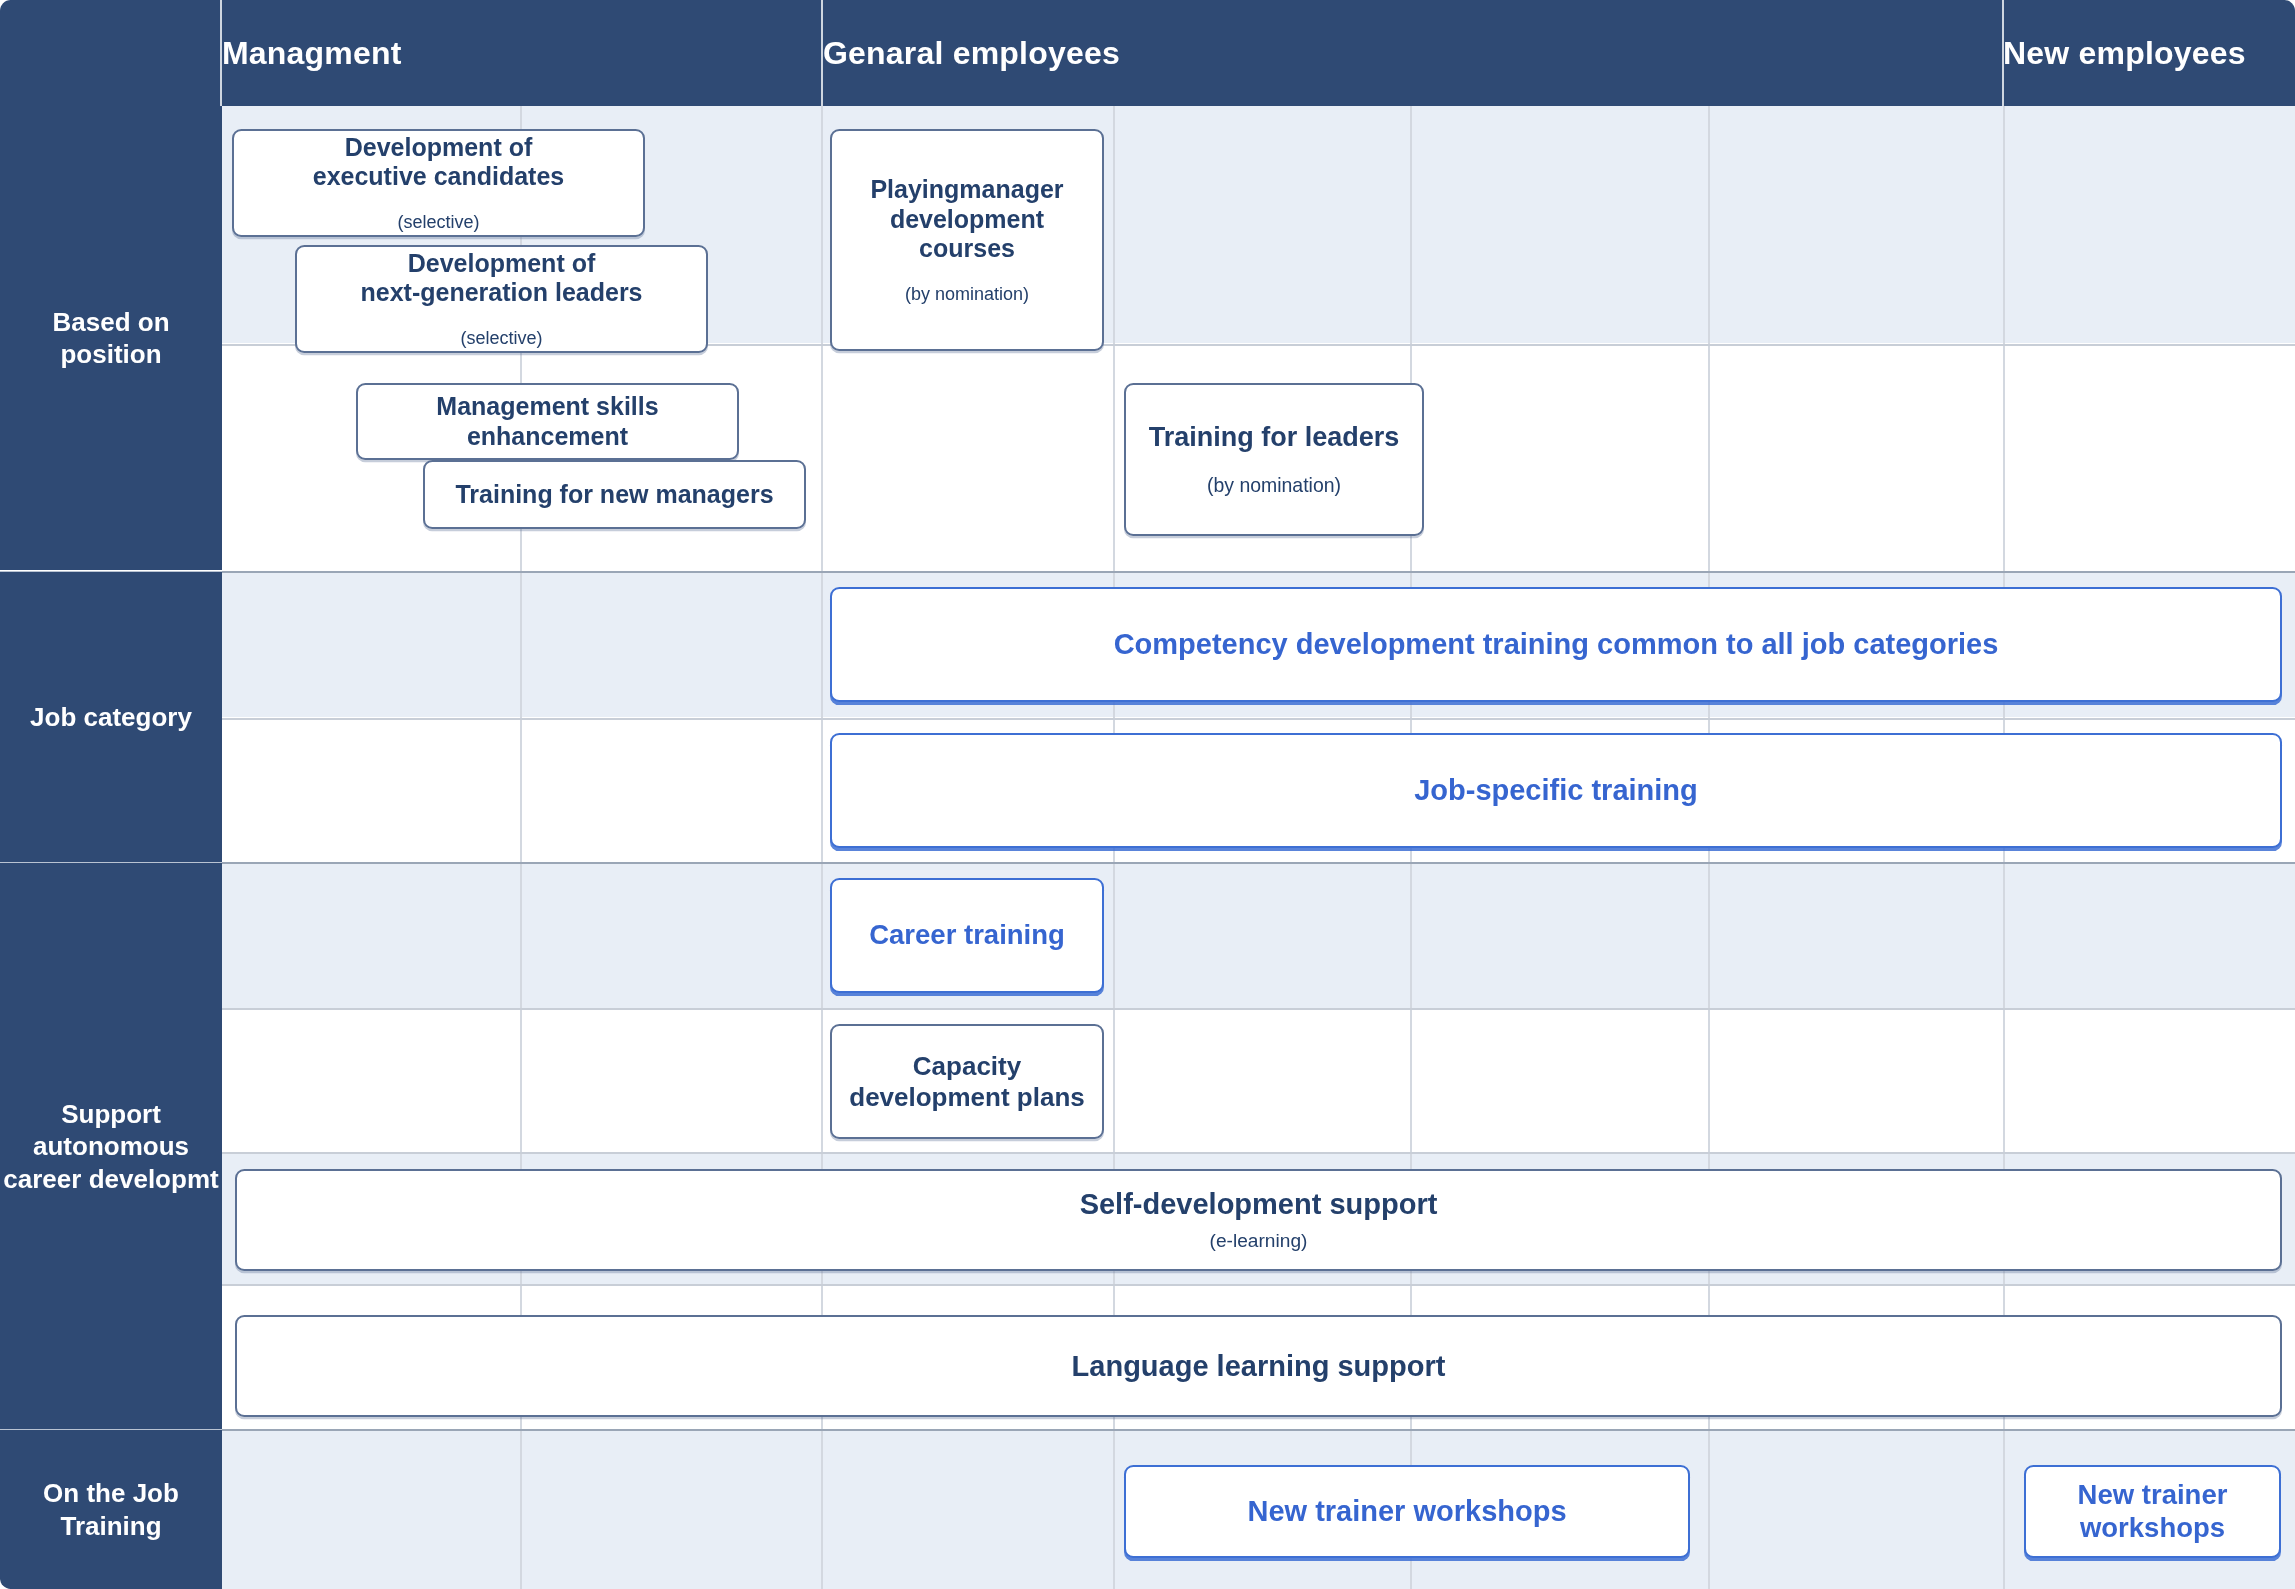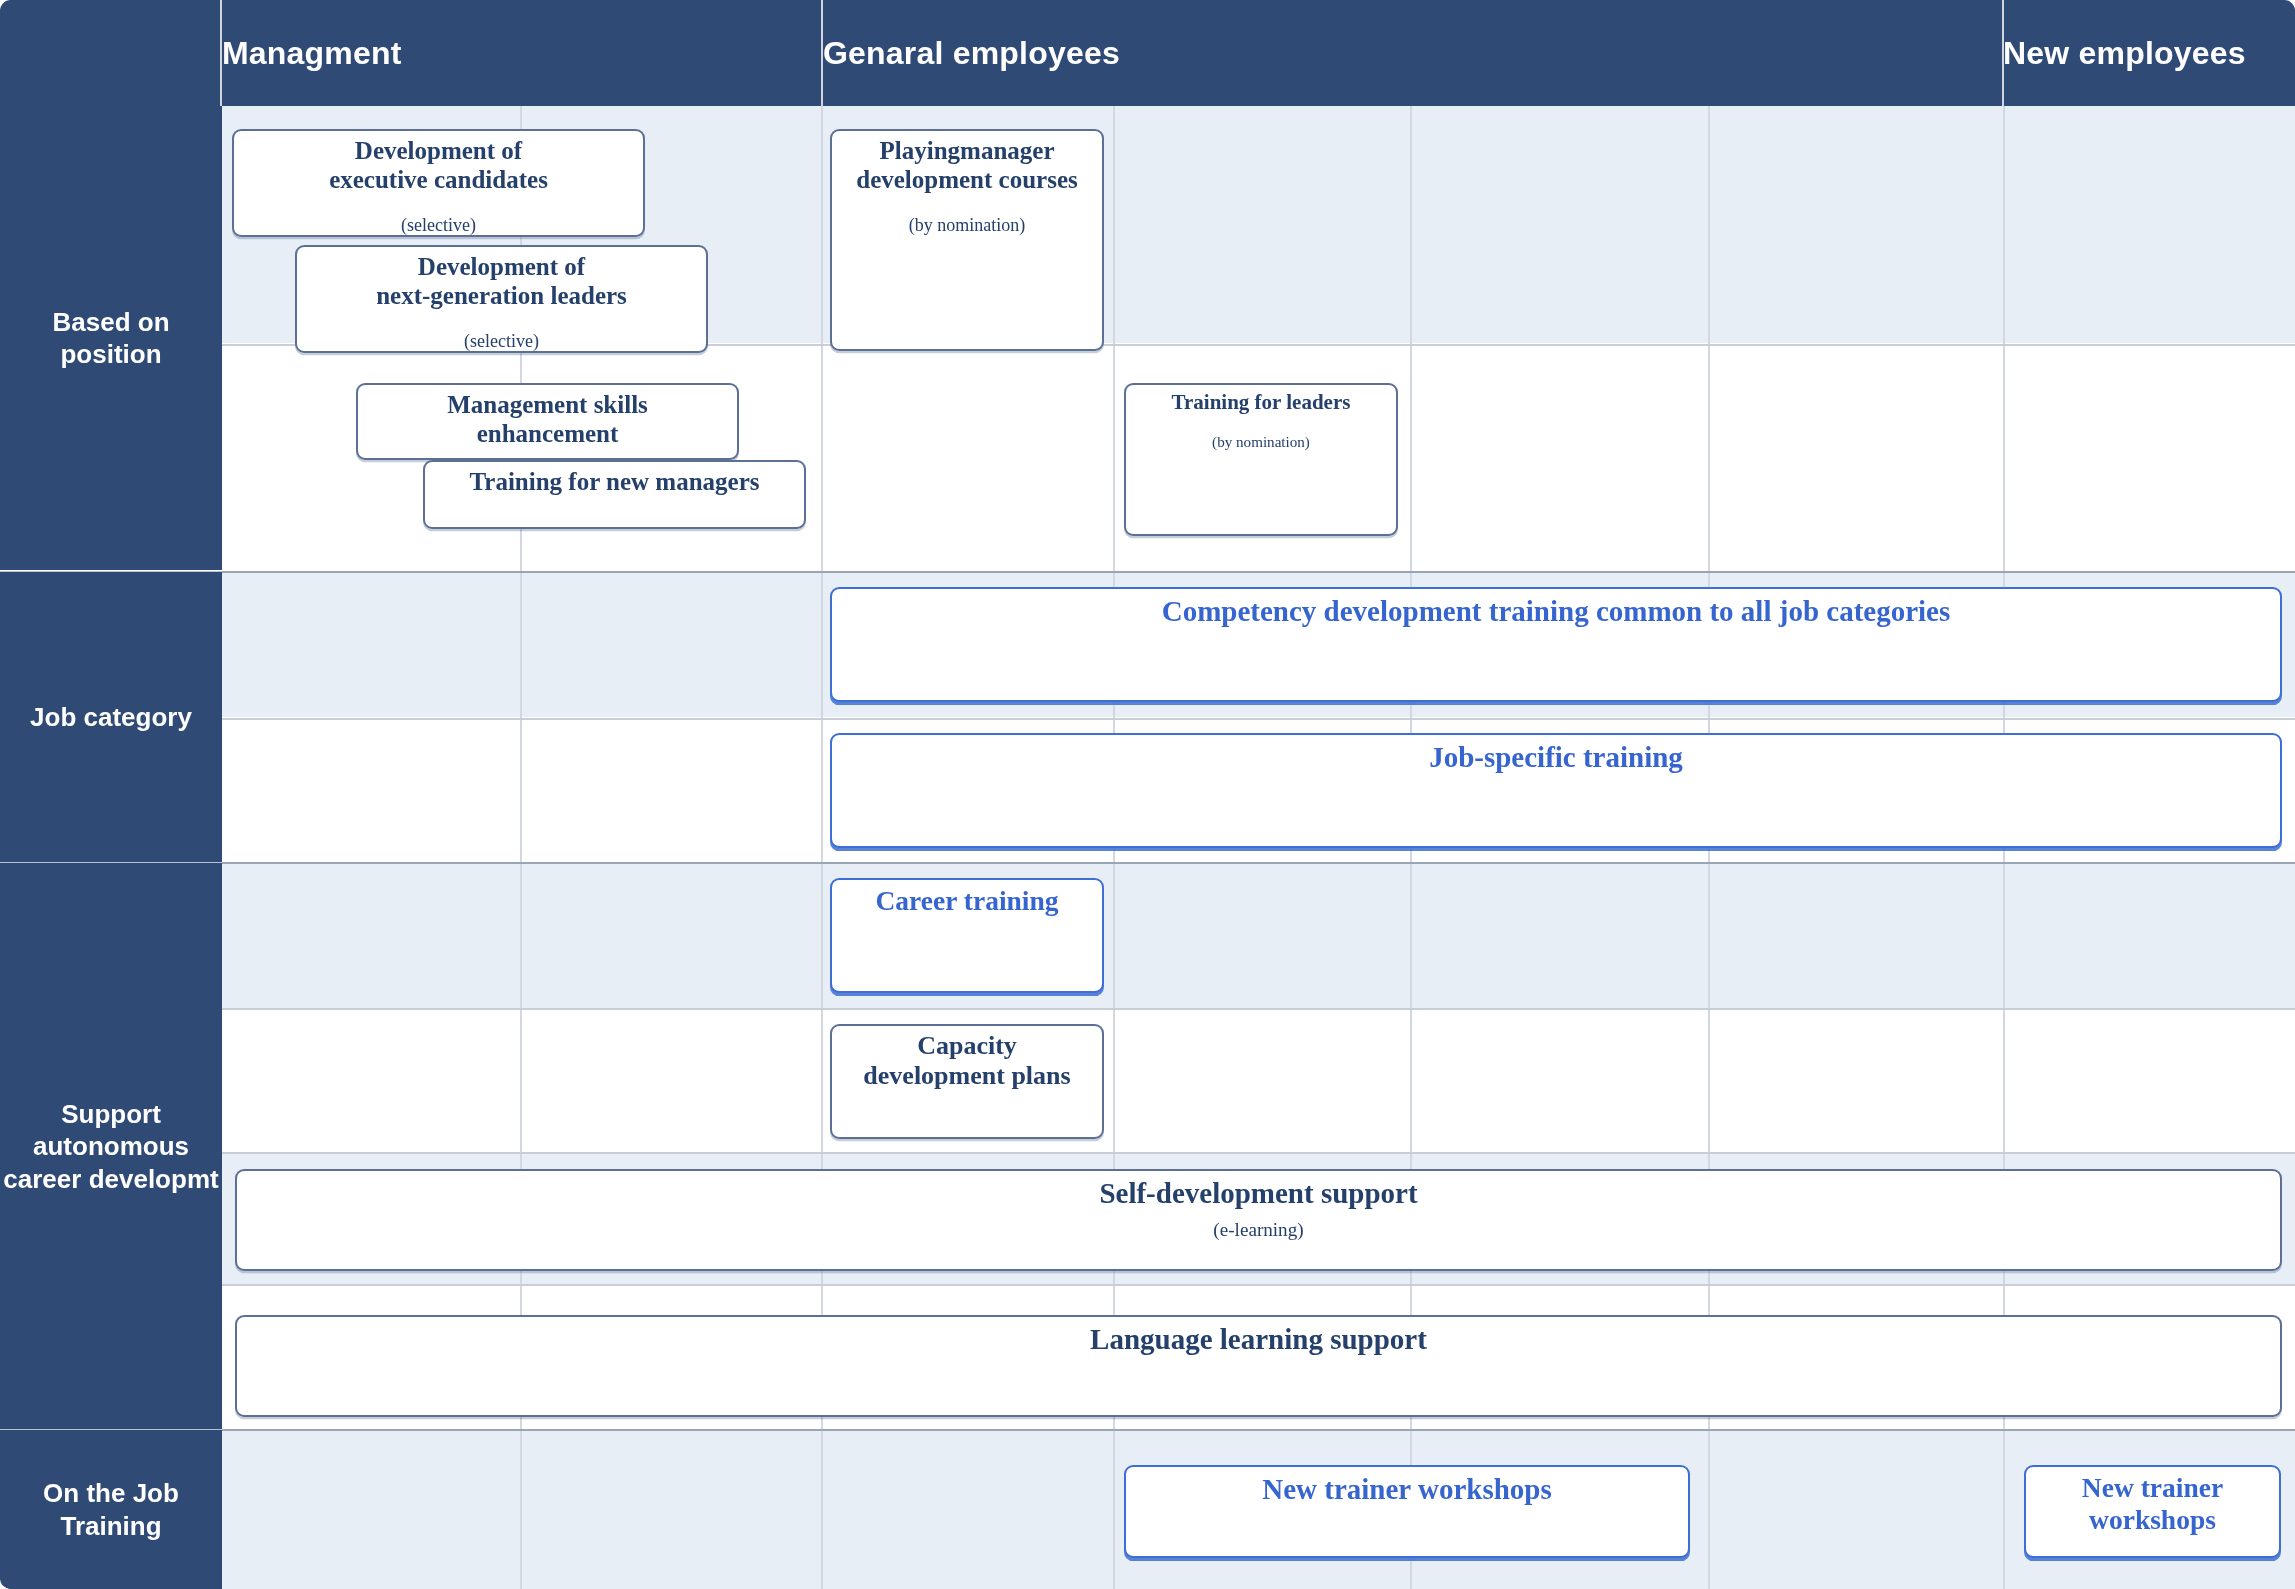--- a/index.html
+++ b/index.html
@@ -77,28 +77,28 @@
 
   
   .box {
     position: absolute;
     background: #ffffff;
     border: 2.3px solid #5b7094;
     border-radius: 9.2px;
     display: flex;
     flex-direction: column;
     align-items: center;
+    justify-content: center;
     text-align: center;
     color: #24406b;
     font-weight: bold;
     line-height: 1.18;
     z-index: 5;
     padding: 4.6px 7.7px;
     box-shadow: 0 2.3px 0 rgba(91,112,148,.35);
-    font-family: Liberation Serif, serif;
   }
   .box .sub {
     font-weight: normal;
     font-size: .72em;
     margin-top: 20px;
     display: block;
   }
   .box .inline-sub {
     font-weight: normal;
     font-size: .66em;
@@ -198,21 +198,21 @@
 
   <div class="box" style="left:356px; top:383px; width:383px; height:77px; font-size:25px;">
     <span class="ttl">Management skills</span>
     <span class="ttl">enhancement</span>
   </div>
 
   <div class="box" style="left:423px; top:460px; width:383px; height:69px; font-size:25px;">
     <span class="ttl">Training for new managers</span>
   </div>
 
-  <div class="box" style="left:1124px; top:383px; width:274px; height:153px; font-size:21px;">
+  <div class="box" style="left:1124px; top:383px; width:300px; height:153px; font-size:27px;">
     <span class="ttl">Training for leaders</span>
     <span class="sub">(by nomination)</span>
   </div>
 
   <div class="box blue" style="left:830px; top:587px; width:1452px; height:115px; font-size:29px;">
     <span class="ttl">Competency development training common to all job categories</span>
   </div>
 
   <div class="box blue" style="left:830px; top:733px; width:1452px; height:115px; font-size:29px;">
     <span class="ttl">Job-specific training</span>

